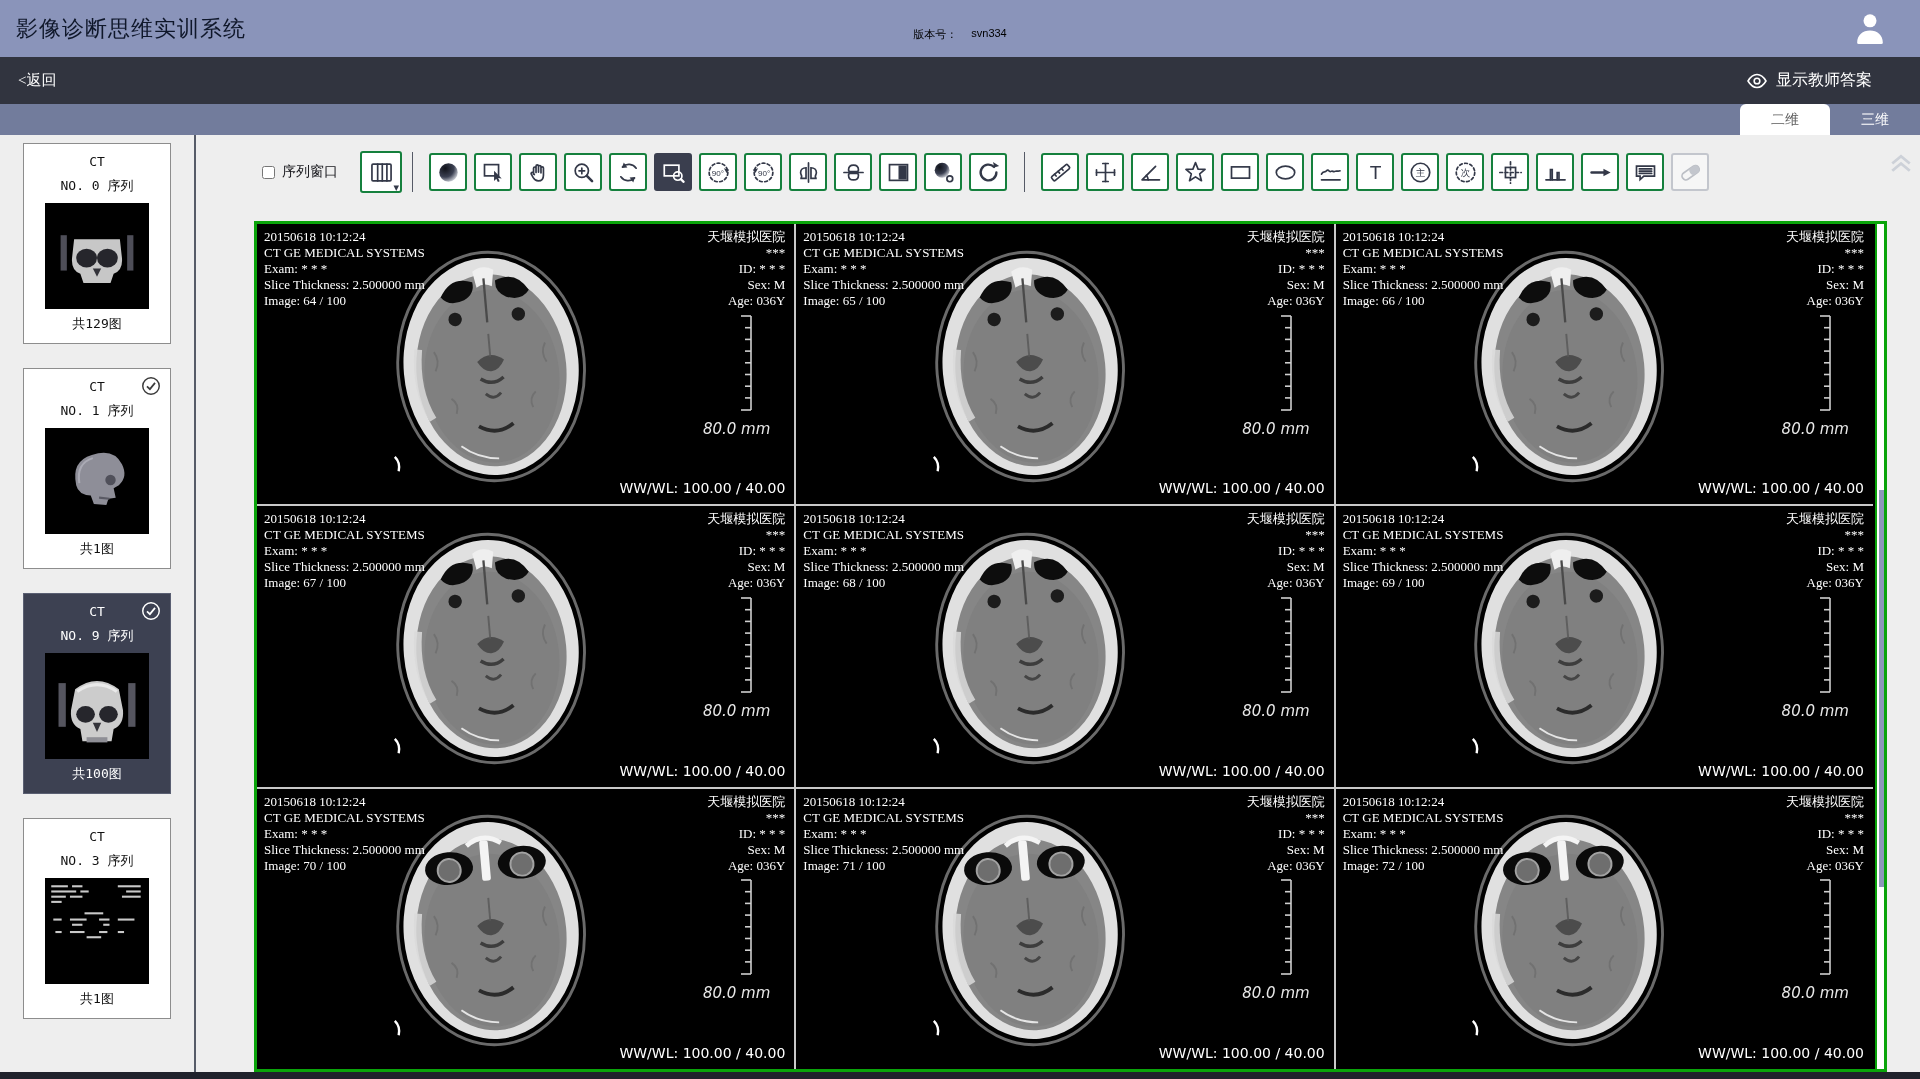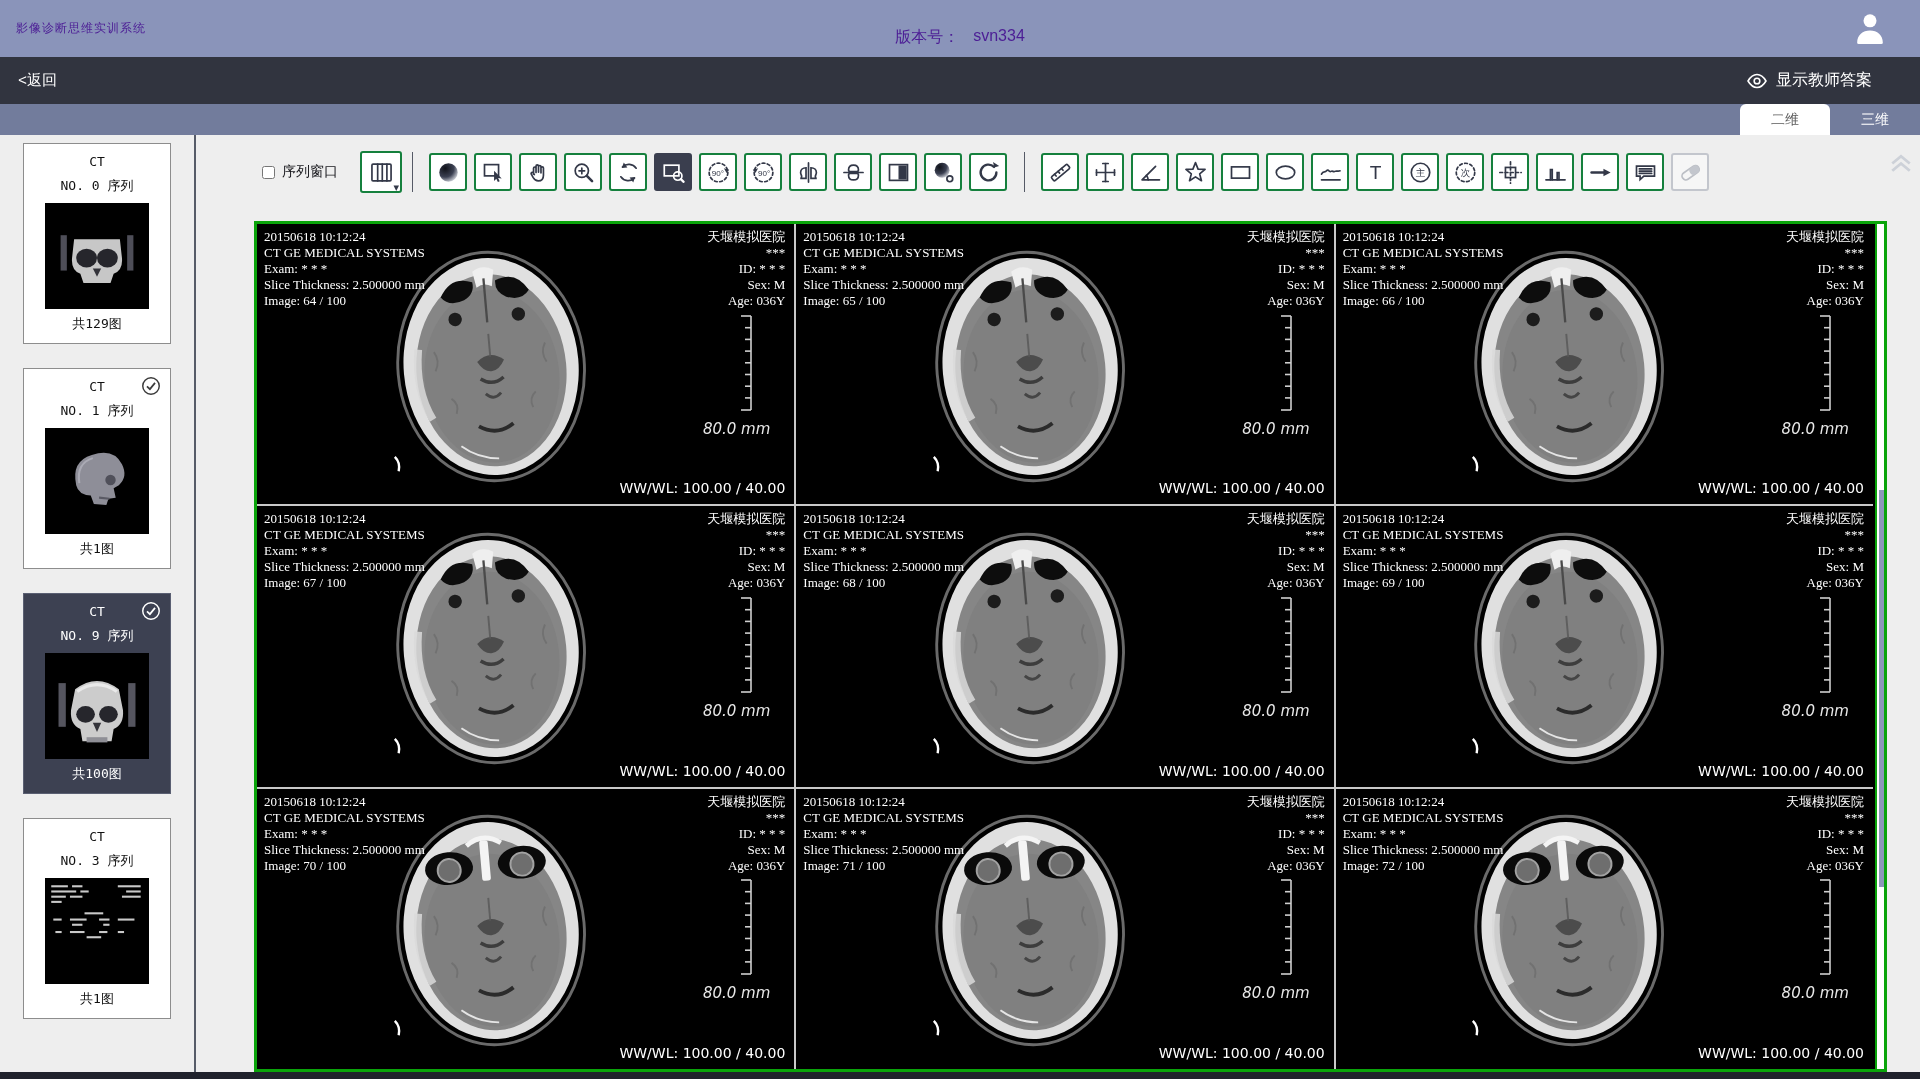--- a/index.html
+++ b/index.html
@@ -3,27 +3,27 @@
 <meta charset="utf-8">
 <style>
   html,body{margin:0;padding:0;}
   body{
     width:1920px;height:1079px;overflow:hidden;position:relative;
     font-family:"Liberation Sans",sans-serif;background:#eeeeee;
     -webkit-font-smoothing:antialiased;
   }
   
   .topbar{height:57px;background:#8a94ba;display:flex;align-items:center;position:relative;}
-  .app-title{color:#4c1d95;font-size:12px;letter-spacing:1px;padding-left:16px;}
+  .app-title{color:#0f172a;font-size:22px;letter-spacing:1px;padding-left:16px;}
   .version{position:absolute;left:50%;transform:translateX(-50%);top:50%;margin-top:-2px;
-    font-size:16px;color:#4c1d95;display:flex;gap:14px;}
+    font-size:11px;color:#000000;display:flex;gap:14px;}
   .avatar{position:absolute;right:30px;top:9px;width:40px;height:40px;cursor:pointer;}
   .avatar svg{width:40px;height:40px;}
   .navbar{height:47px;background:#31343f;display:flex;align-items:center;justify-content:space-between;}
-  .back{background:none;border:none;color:#ffffff;font-size:15px;padding:0 0 0 18px;cursor:pointer;font-family:Liberation Mono, monospace;text-align:right;}
+  .back{background:none;border:none;color:#ffffff;font-size:15px;padding:0 0 0 18px;cursor:pointer;font-family:Liberation Serif, serif;text-align:right;}
   .show-answer{display:flex;align-items:center;gap:8px;color:#ffffff;font-size:16px;margin-right:48px;cursor:pointer;}
   .show-answer .eye svg{width:22px;height:22px;display:block;}
   .tabstrip{height:31px;background:#727c9c;display:flex;justify-content:flex-end;align-items:flex-end;padding-right:0;}
   .tab{width:90px;height:31px;line-height:31px;text-align:center;font-size:14px;color:#ffffff;cursor:pointer;}
   .tab.active{background:#ffffff;color:#5a5a5a;border-radius:6px 6px 0 0;}
   
   .content{display:flex;height:937px;gap:40px;}
   .sidebar{width:196px;border-right:2px solid #565b68;overflow:hidden;box-sizing:border-box;padding-top:8px;}
   .card{width:146px;margin:0 auto 24px auto;background:#ffffff;border:1px solid #8d8d8d;
     position:relative;padding:10px 0 10px 0;text-align:center;cursor:pointer;

